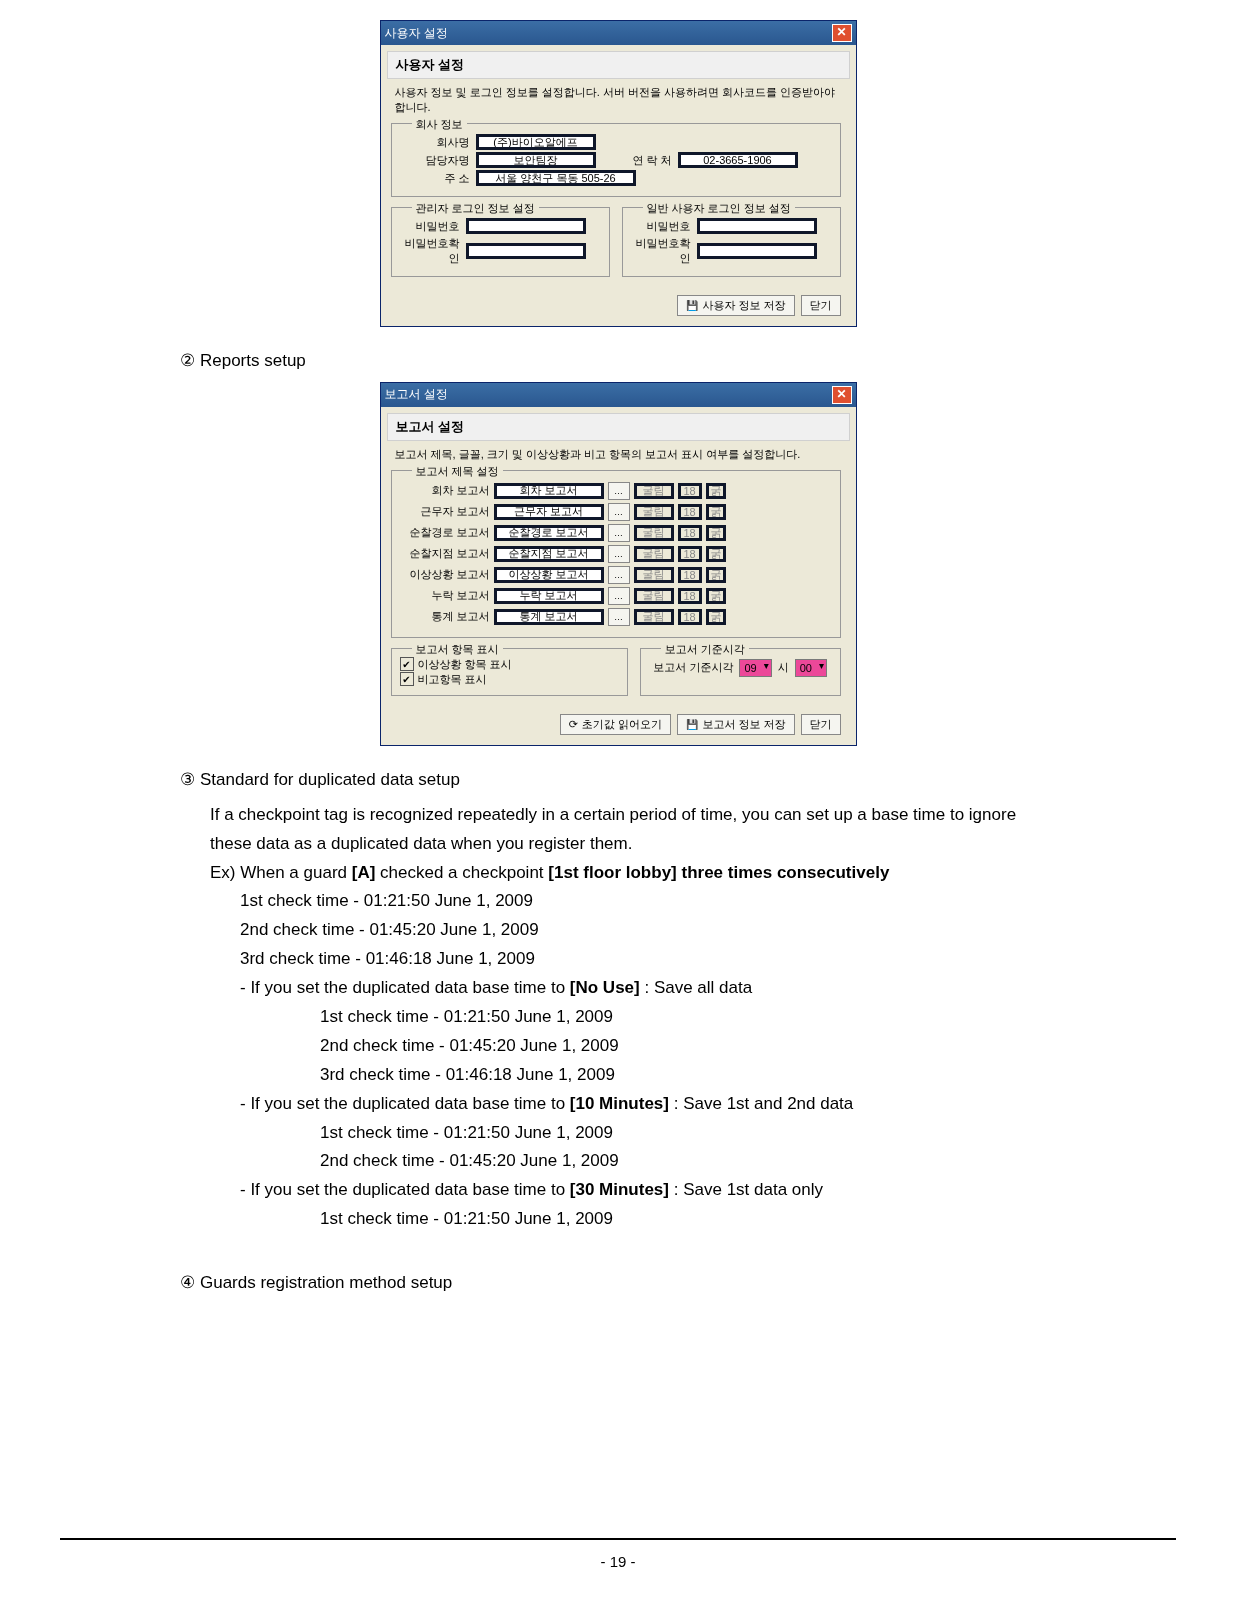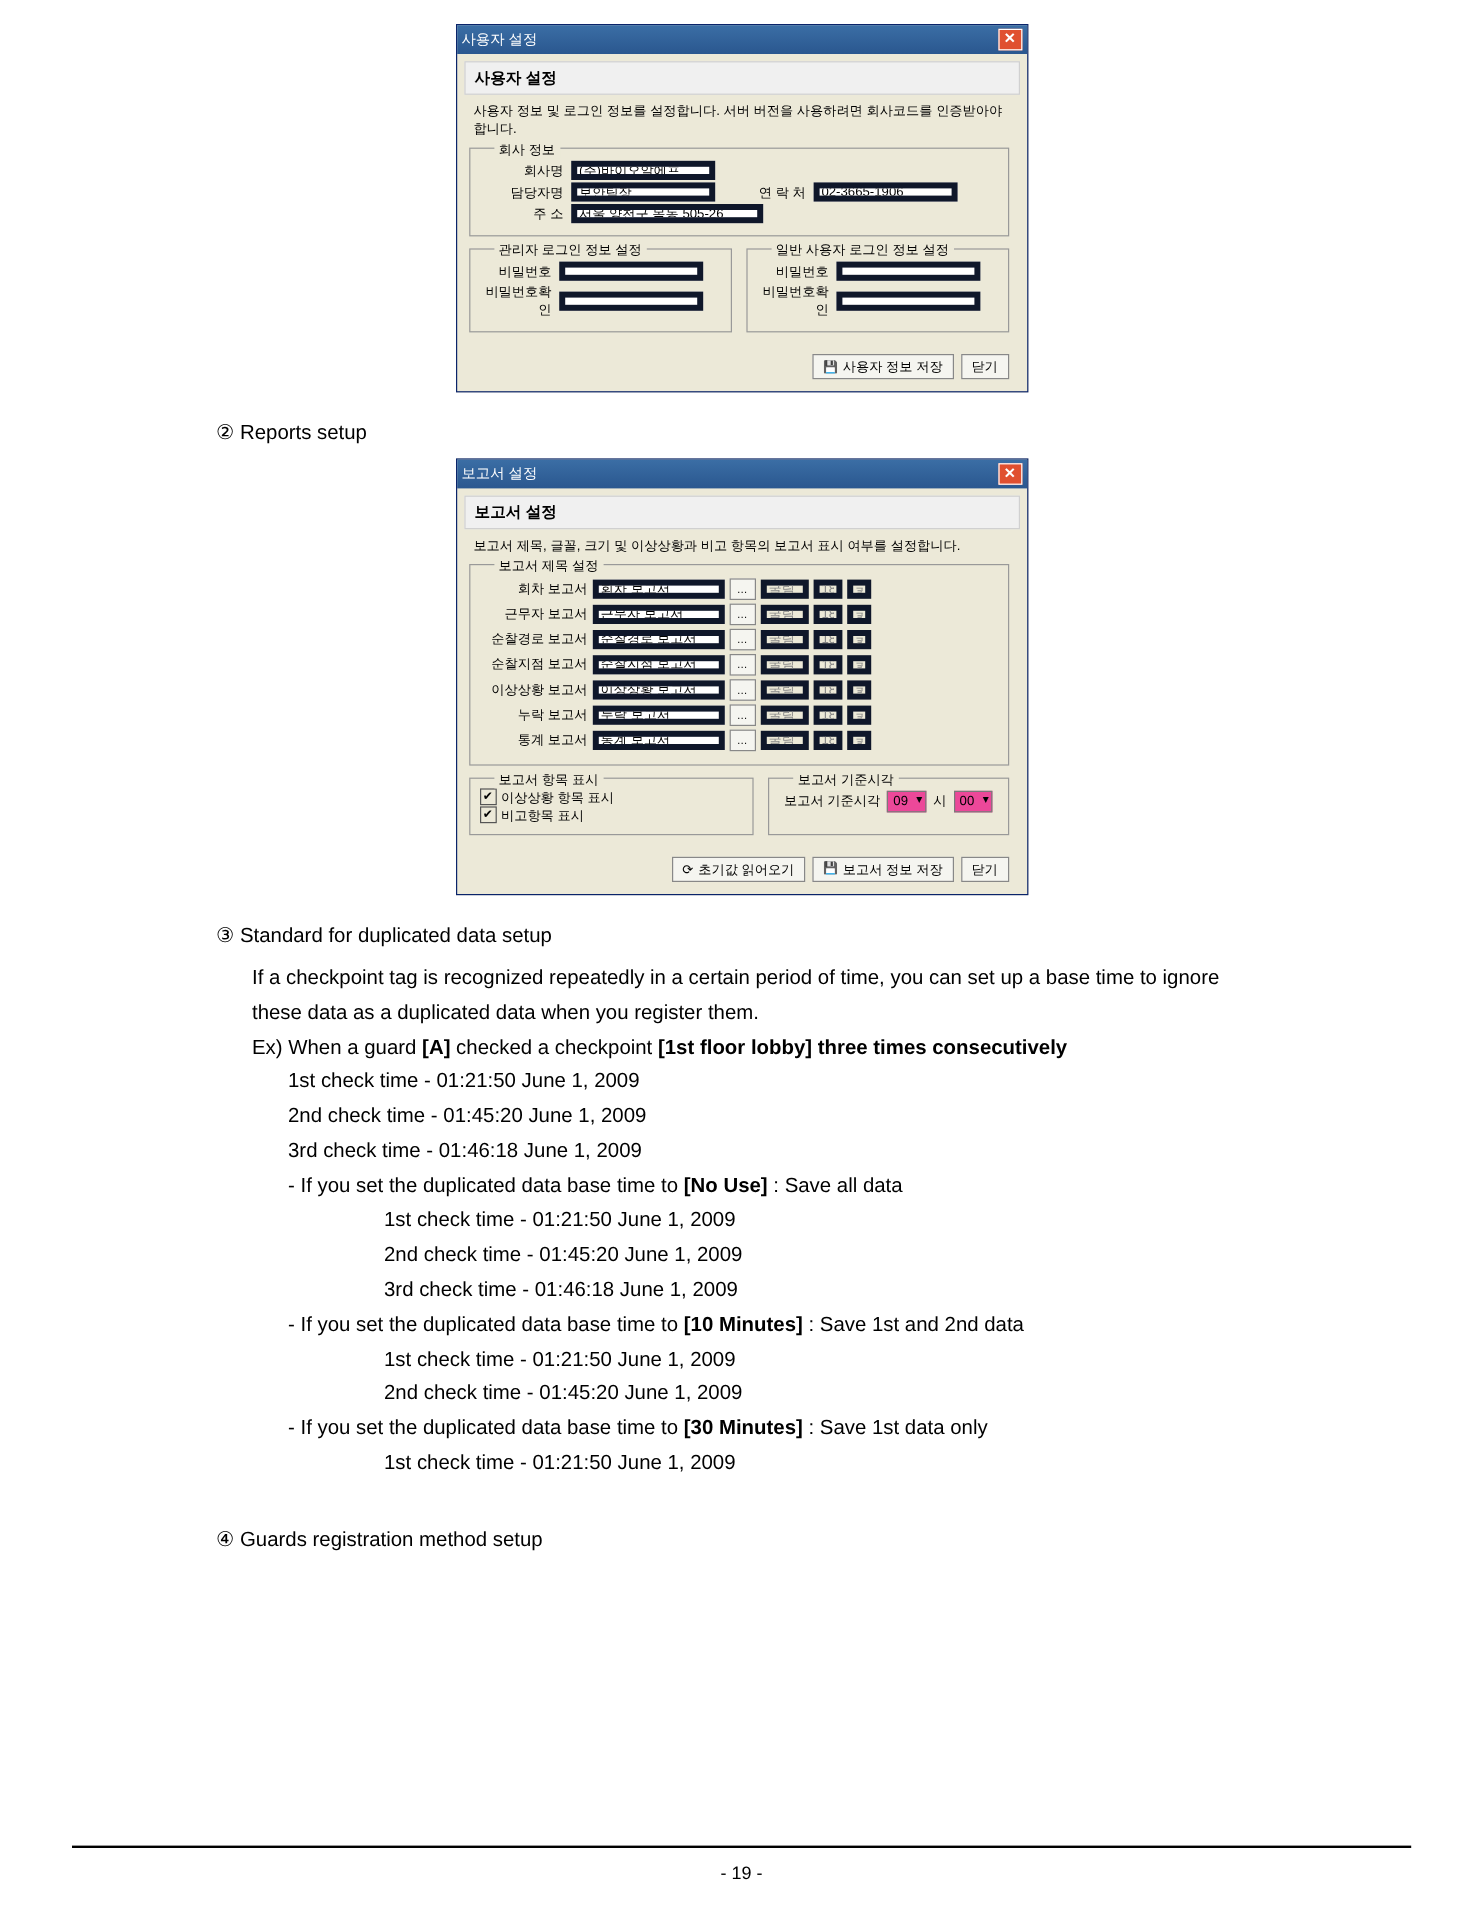--- a/index.html
+++ b/index.html
@@ -100,24 +100,25 @@
     display: flex;
     align-items: center;
     margin: 2px 0;
     gap: 6px;
   }
   .lbl { width: 70px; text-align: right; font-size: 11px; }
   .lbl-sm { width: 60px; text-align: right; font-size: 11px; }
   input.txt {
     font-size: 11px;
     padding: 1px 2px;
-    border: 5px solid #0f172a;
+    border: 3px solid #0f172a;
     background: #fff;
     height: 16px;
     box-sizing: border-box;
+    text-align: center;
   }
   .w120{width:120px;}
   .two-col { display: flex; gap: 12px; }
   .two-col .group { flex: 1; }
   .btn-row { display: flex; justify-content: flex-end; gap: 6px; margin-top: 8px; }
   .btn {
     font-size: 11px;
     padding: 2px 8px;
     background: #f5f5f0;
     border: 1px solid #888;

